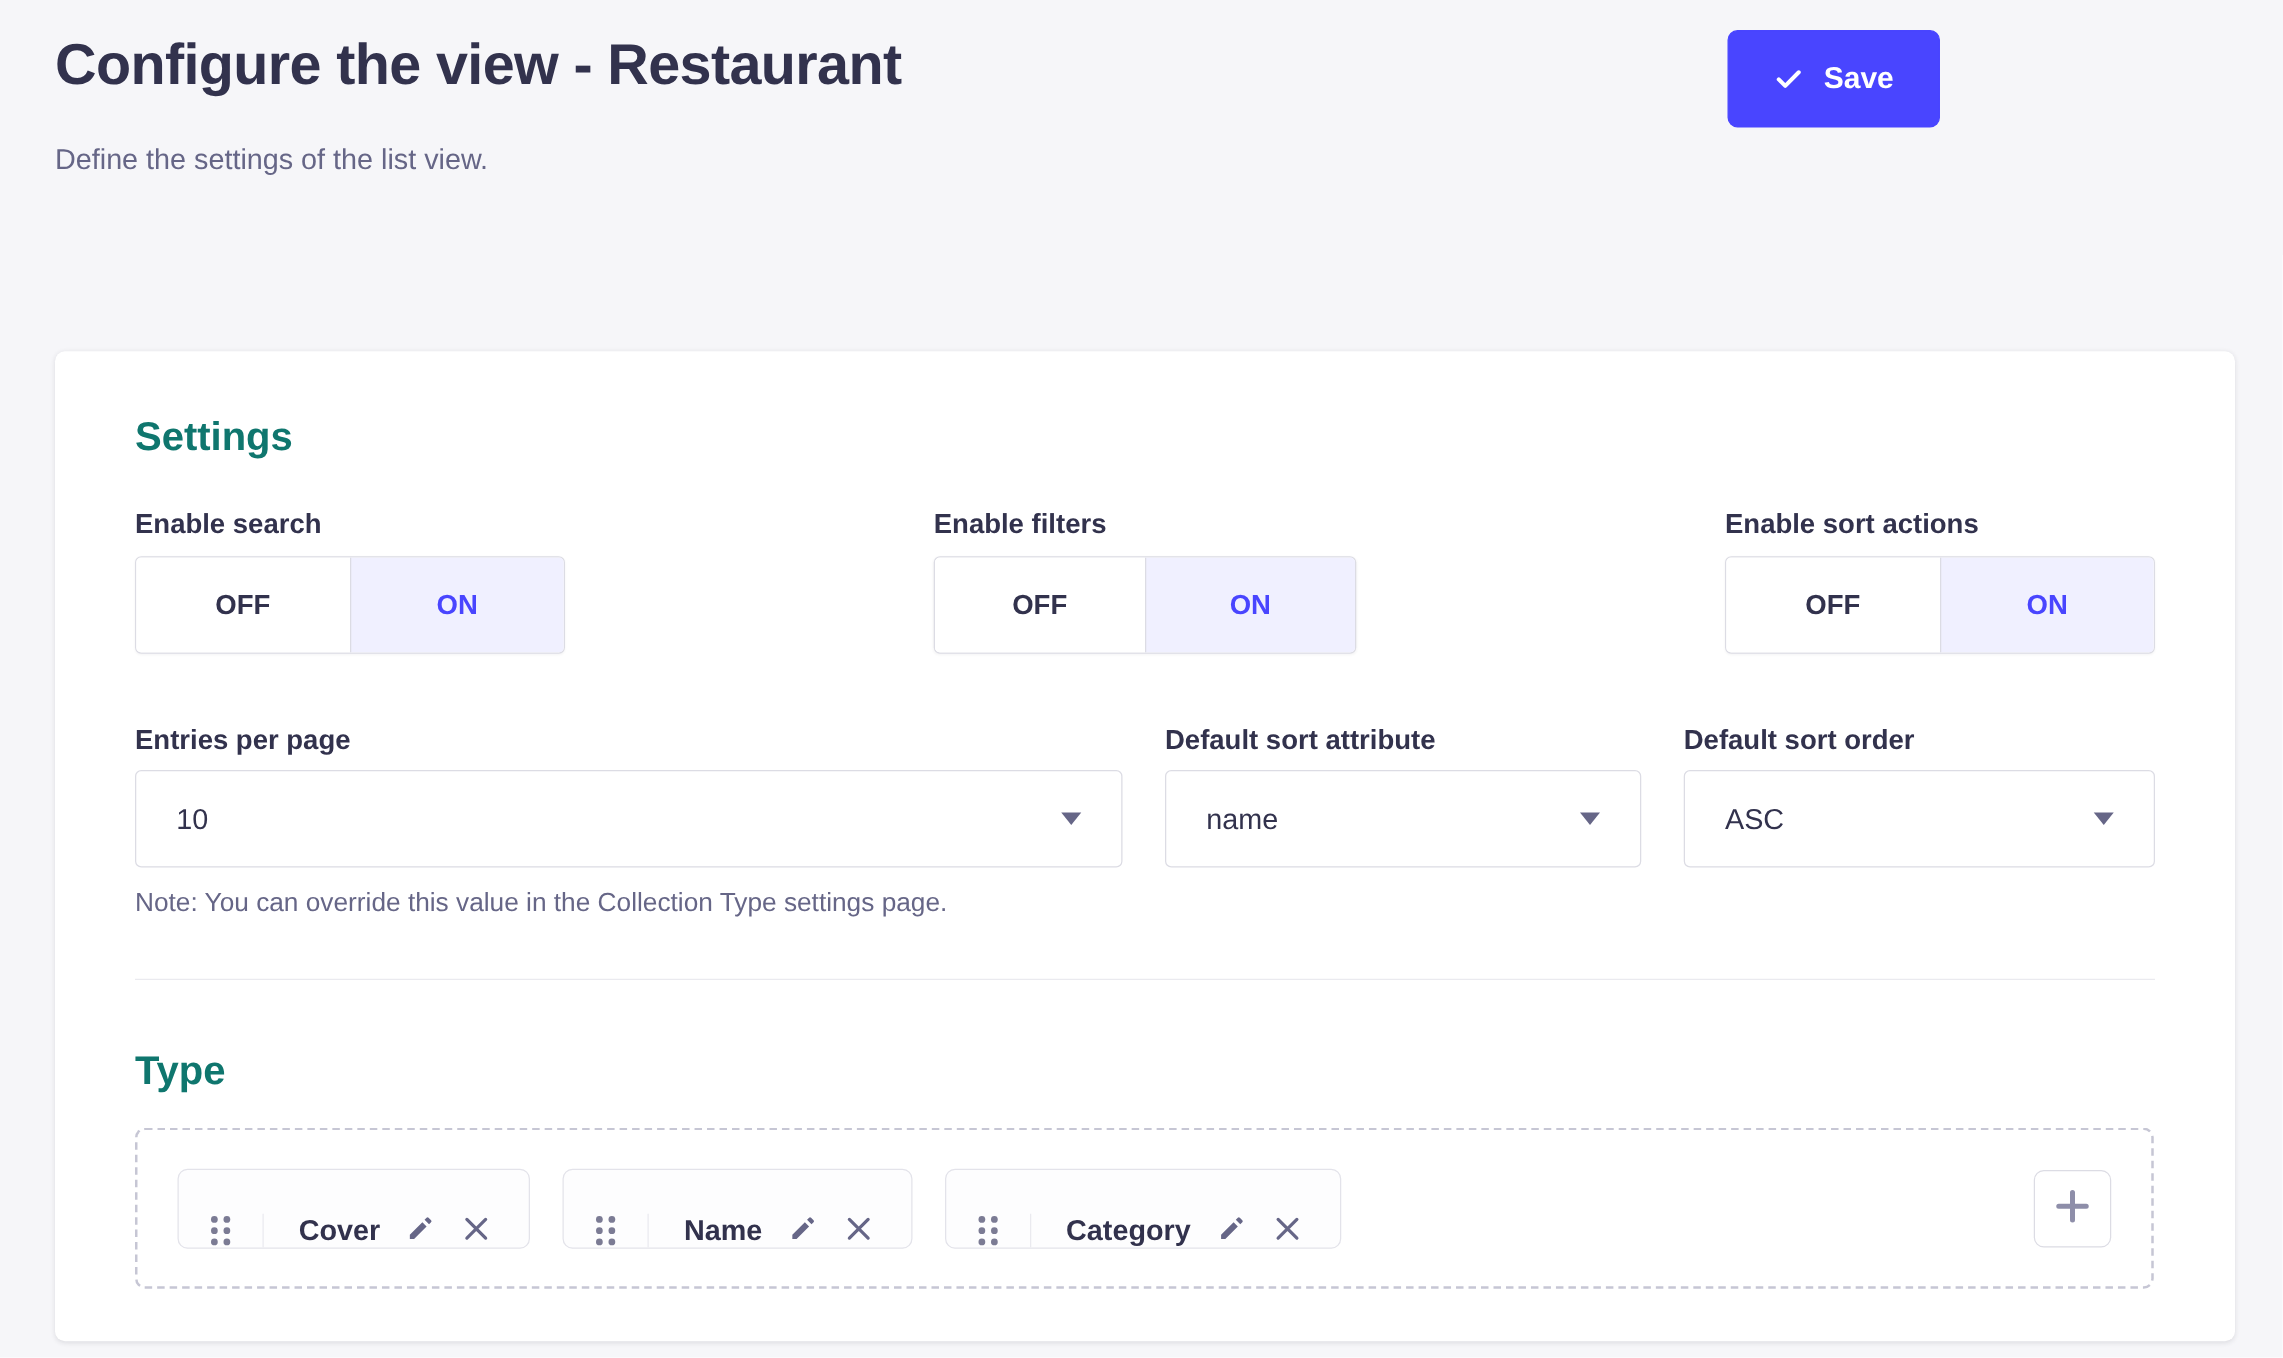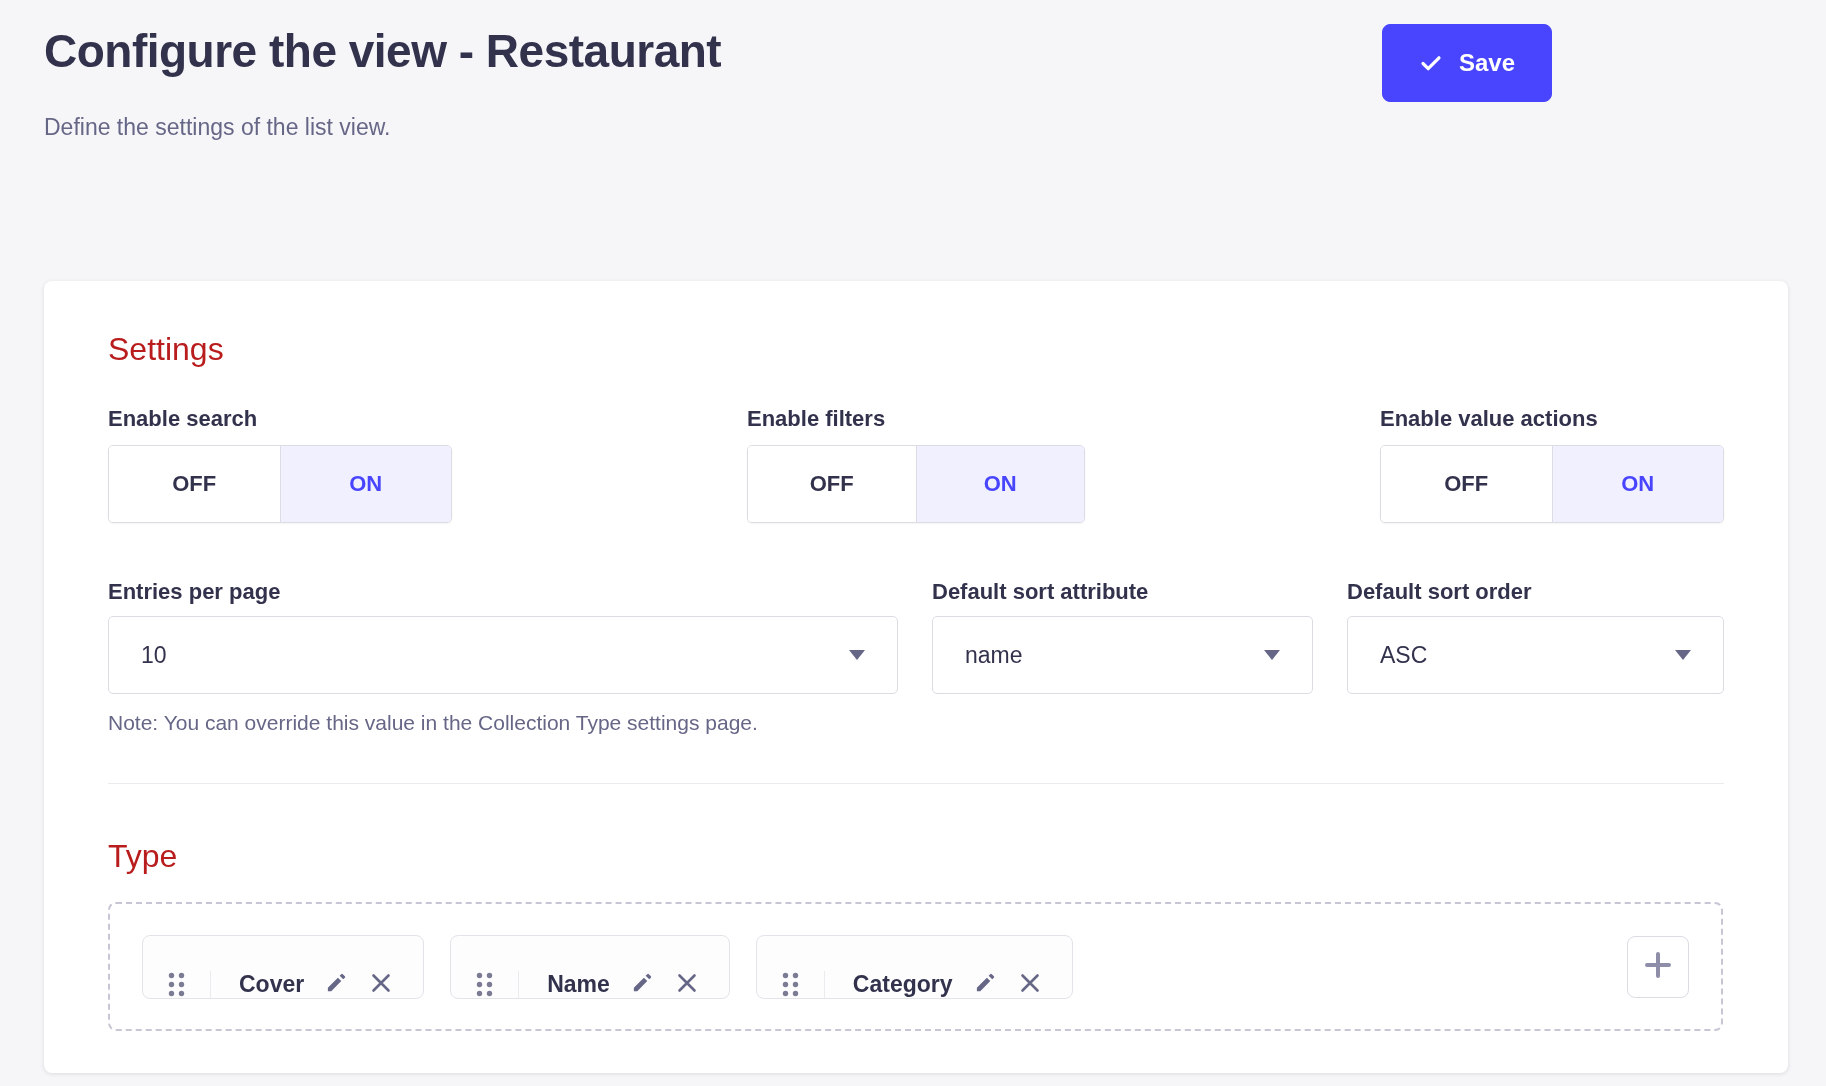--- a/index.html
+++ b/index.html
@@ -28,21 +28,21 @@
   }
   .save-btn svg { display:block; }
 
   
   .card {
     margin:140px 38px 0 44px; width:1744px; height:792px;
     background:#ffffff; border-radius:8px;
     box-shadow:0 1px 4px rgba(33,33,52,0.12);
     padding:50px 64px 50px 64px;
   }
-  .section-heading { font-size:32px; font-weight:normal; color:#b91c1c; }
+  .section-heading { font-size:32px; font-weight:bold; color:#0f766e; }
 
   
   .toggle-row { display:flex; justify-content:space-between; margin-top:38px; }
   .field-label { font-size:22px; font-weight:bold; color:#32324d; display:block; }
   .toggle-field { display:flex; flex-direction:column; }
   .toggle-field .field-label { margin-bottom:13px; }
   .toggle {
     width:344px; height:78px; display:flex;
     border:1px solid #dcdce4; border-radius:5px; overflow:hidden;
     background:#ffffff; box-shadow:0 1px 2px rgba(33,33,52,0.05);
@@ -140,21 +140,21 @@
 
       <div class="toggle-field">
         <span class="field-label">Enable filters</span>
         <div class="toggle">
           <div class="toggle-opt">OFF</div>
           <div class="toggle-opt selected">ON</div>
         </div>
       </div>
 
       <div class="toggle-field">
-        <span class="field-label">Enable value actions</span>
+        <span class="field-label">Enable sort actions</span>
         <div class="toggle">
           <div class="toggle-opt">OFF</div>
           <div class="toggle-opt selected">ON</div>
         </div>
       </div>
 
     </div>
 
     <div class="select-row">
 

